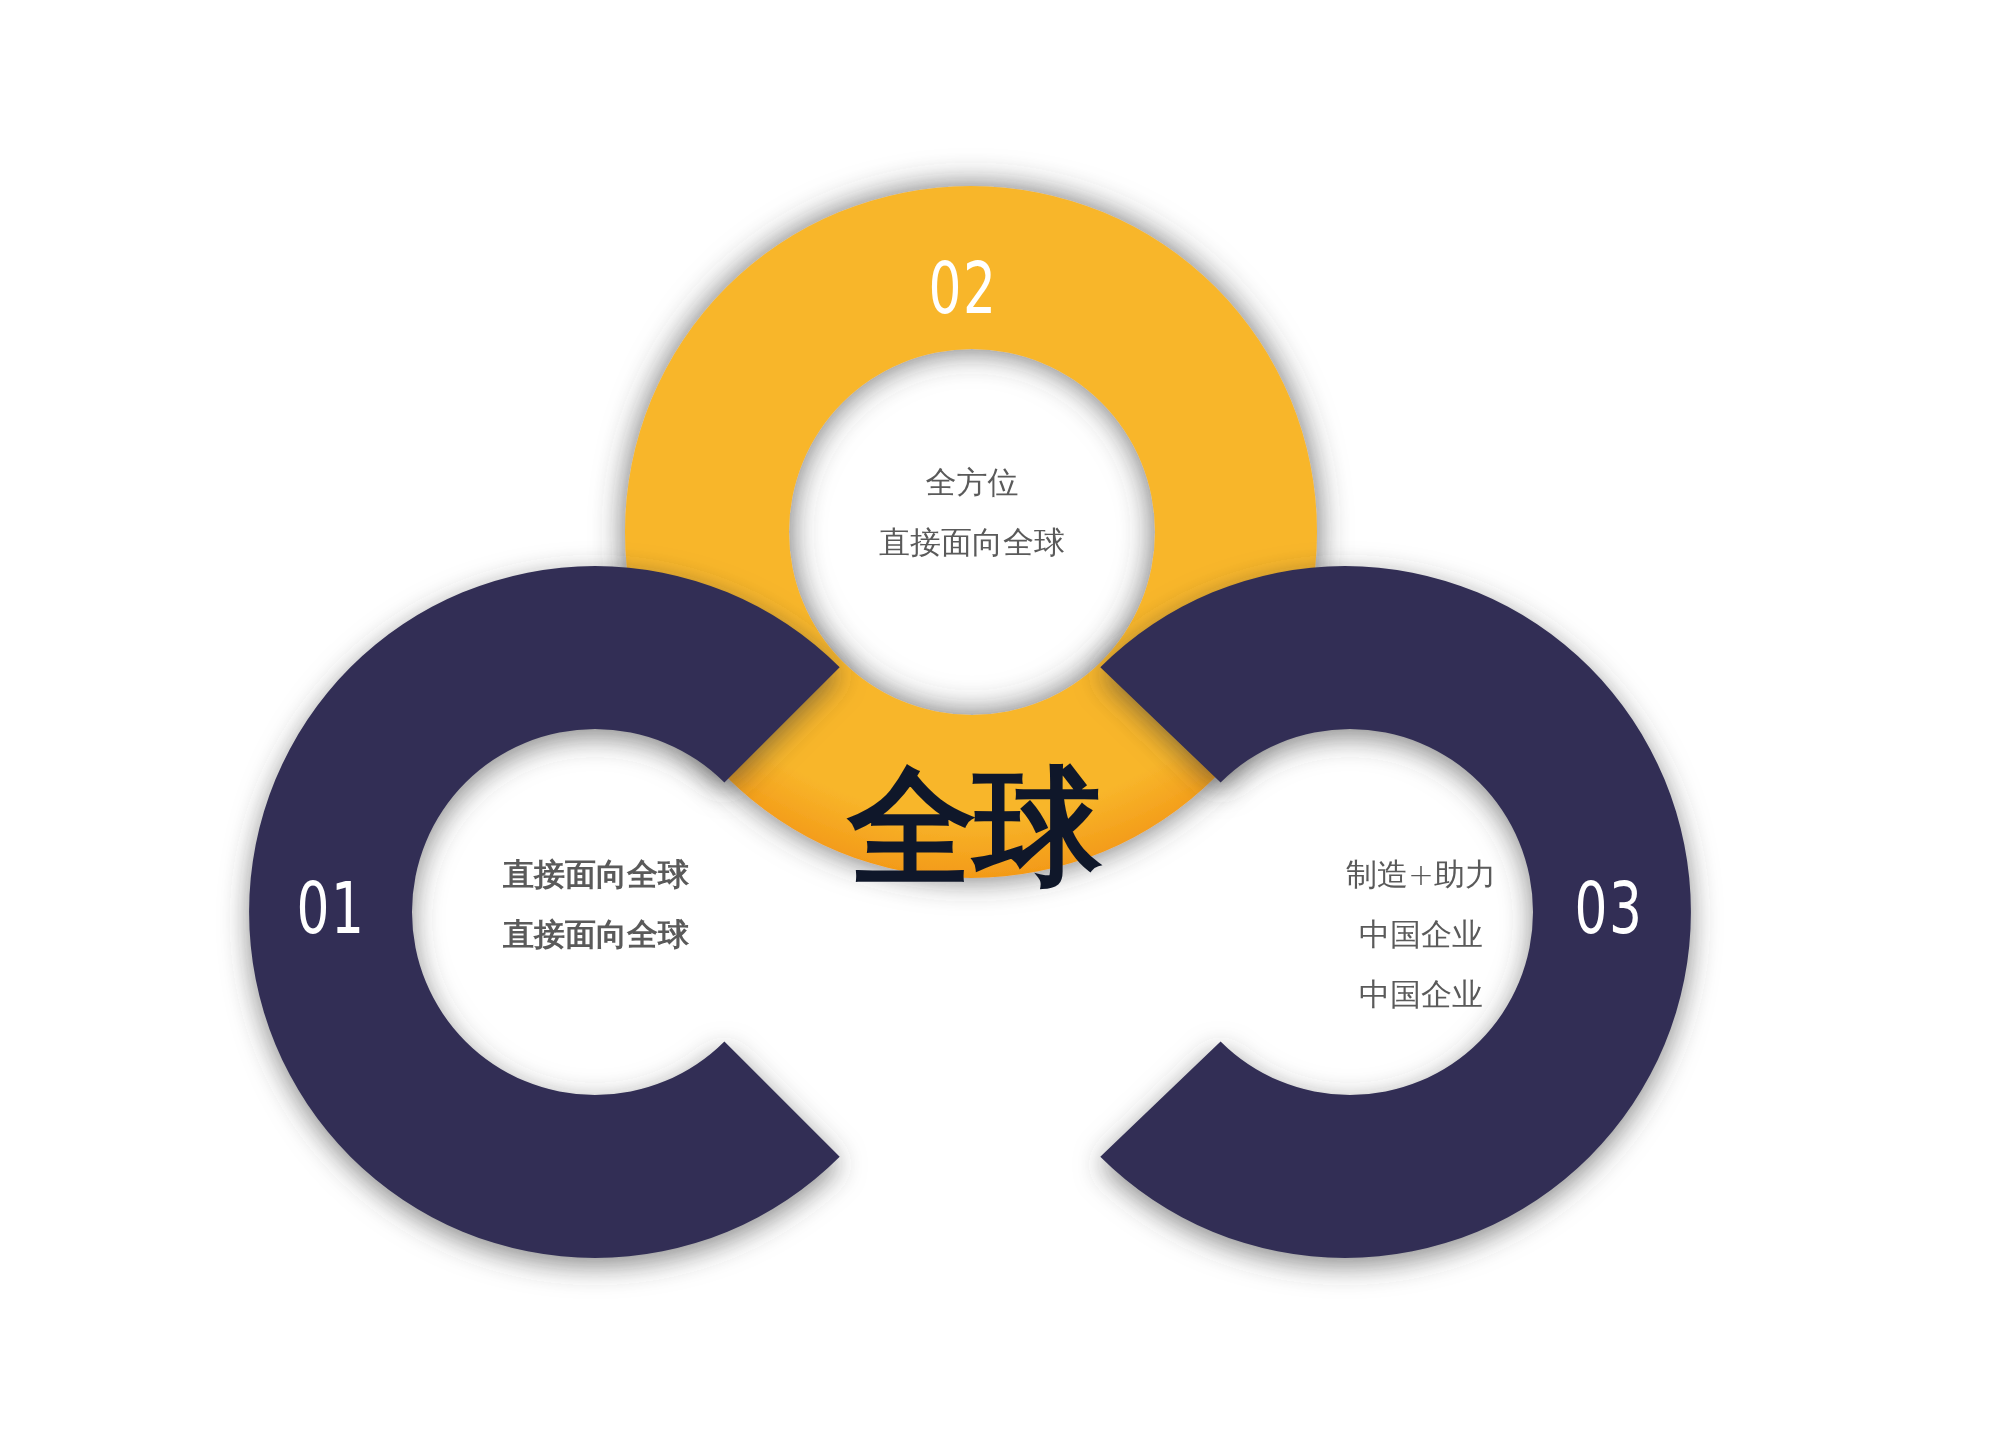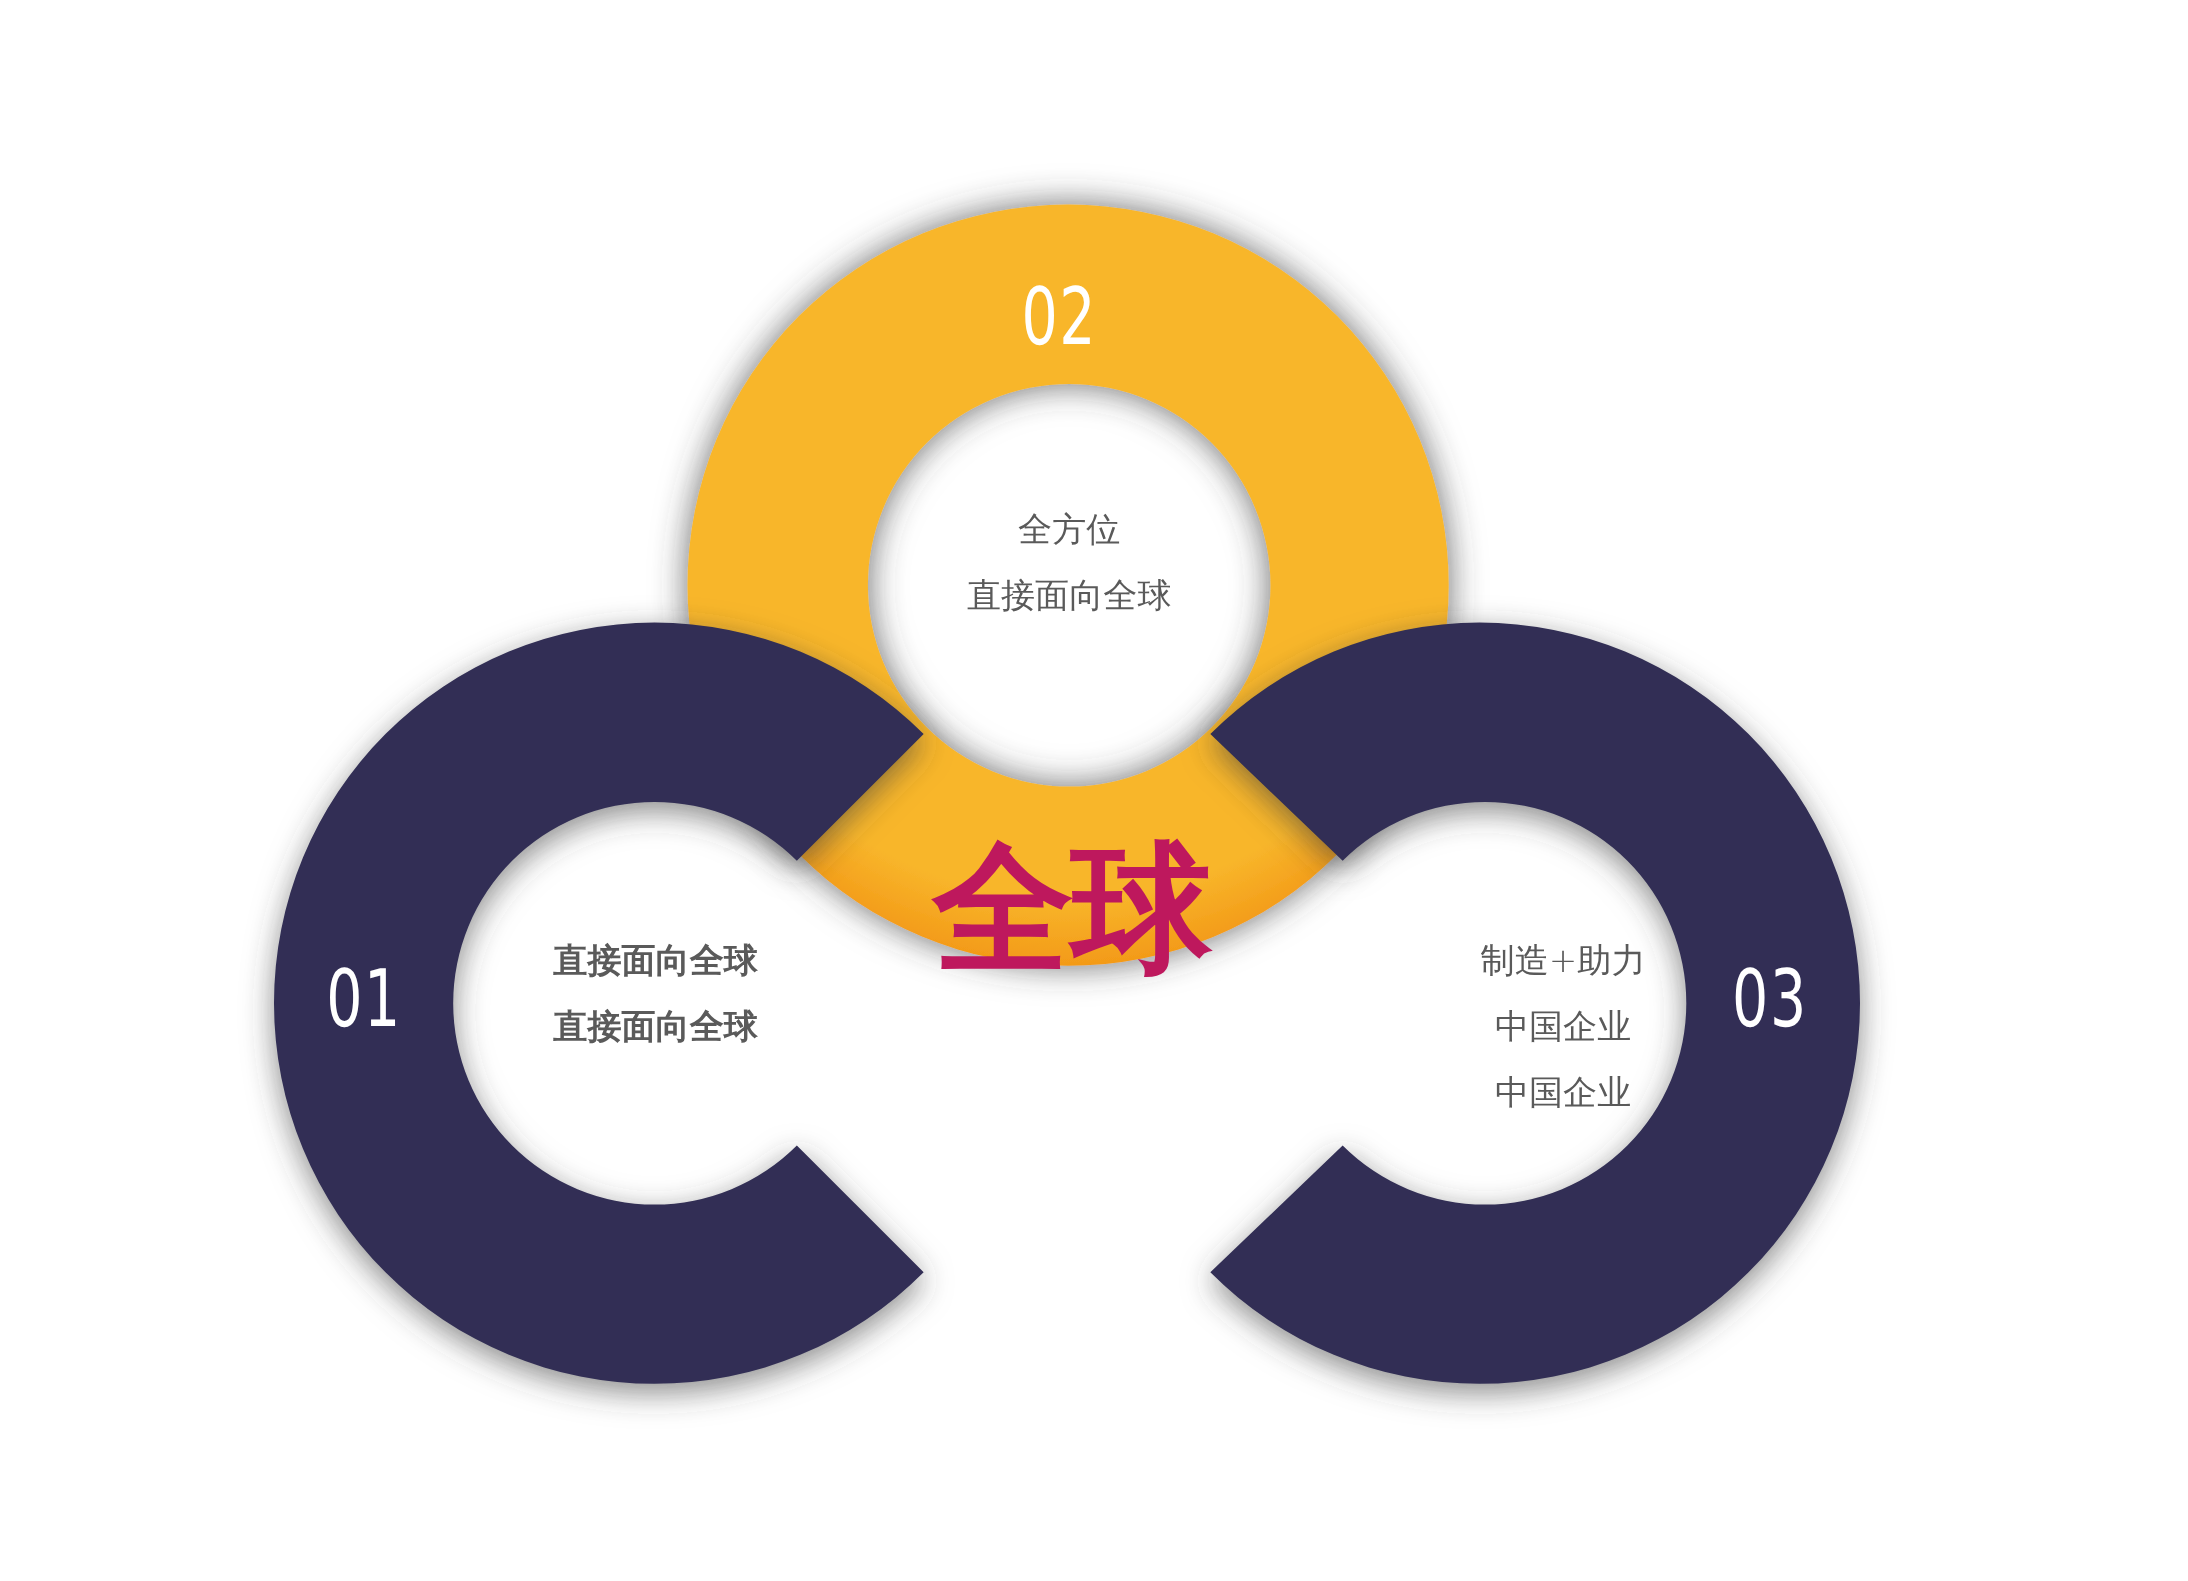--- a/index.html
+++ b/index.html
@@ -12,21 +12,21 @@
       transform: scaleX(0.72); transform-origin: center center; text-align: center;
       width: 160px; margin-left: -80px;
     }
     .desc {
       position: absolute; color: #5a5a5a; font-family: "DejaVu Sans", sans-serif;
       font-weight: 300; text-align: center; white-space: nowrap;
       font-size: 31px; width: 400px; margin-left: -200px;
     }
     .desc div { height: 60px; line-height: 60px; }
     .center-title {
-      position: absolute; color: #be185d; font-family: "DejaVu Sans", sans-serif;
+      position: absolute; color: #0f172a; font-family: "DejaVu Sans", sans-serif;
       font-weight: bold; font-size: 128px; line-height: 134px; text-align: center;
       width: 300px; margin-left: -150px; letter-spacing: -2px;
     }
   </style>
 </head>
 <body>
 
 <svg id="diagram" width="1989" height="1437" viewBox="0 0 1989 1437" xmlns="http://www.w3.org/2000/svg">
   <defs>
     <filter id="shadowTop" x="-30%" y="-30%" width="160%" height="160%">

